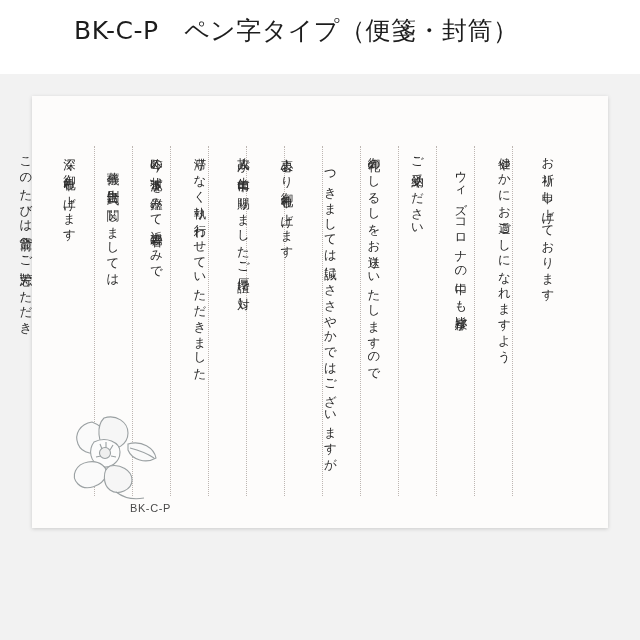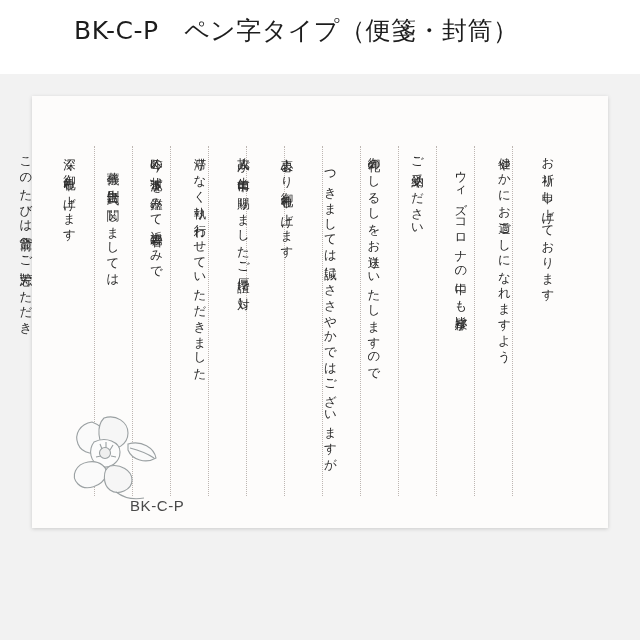--- a/index.html
+++ b/index.html
@@ -95,21 +95,21 @@
     left: 26px;
     bottom: 18px;
     width: 108px;
     height: 106px;
   }
   
   .code {
     position: absolute;
     left: 98px;
     bottom: 14px;
-    font-size: 15px;
+    font-size: 11px;
     color: #4a4a4a;
     letter-spacing: 0.6px;
     font-family: "Liberation Sans", sans-serif;
   }
 </style>
 </head>
 <body>
 
 <div class="page">
 

